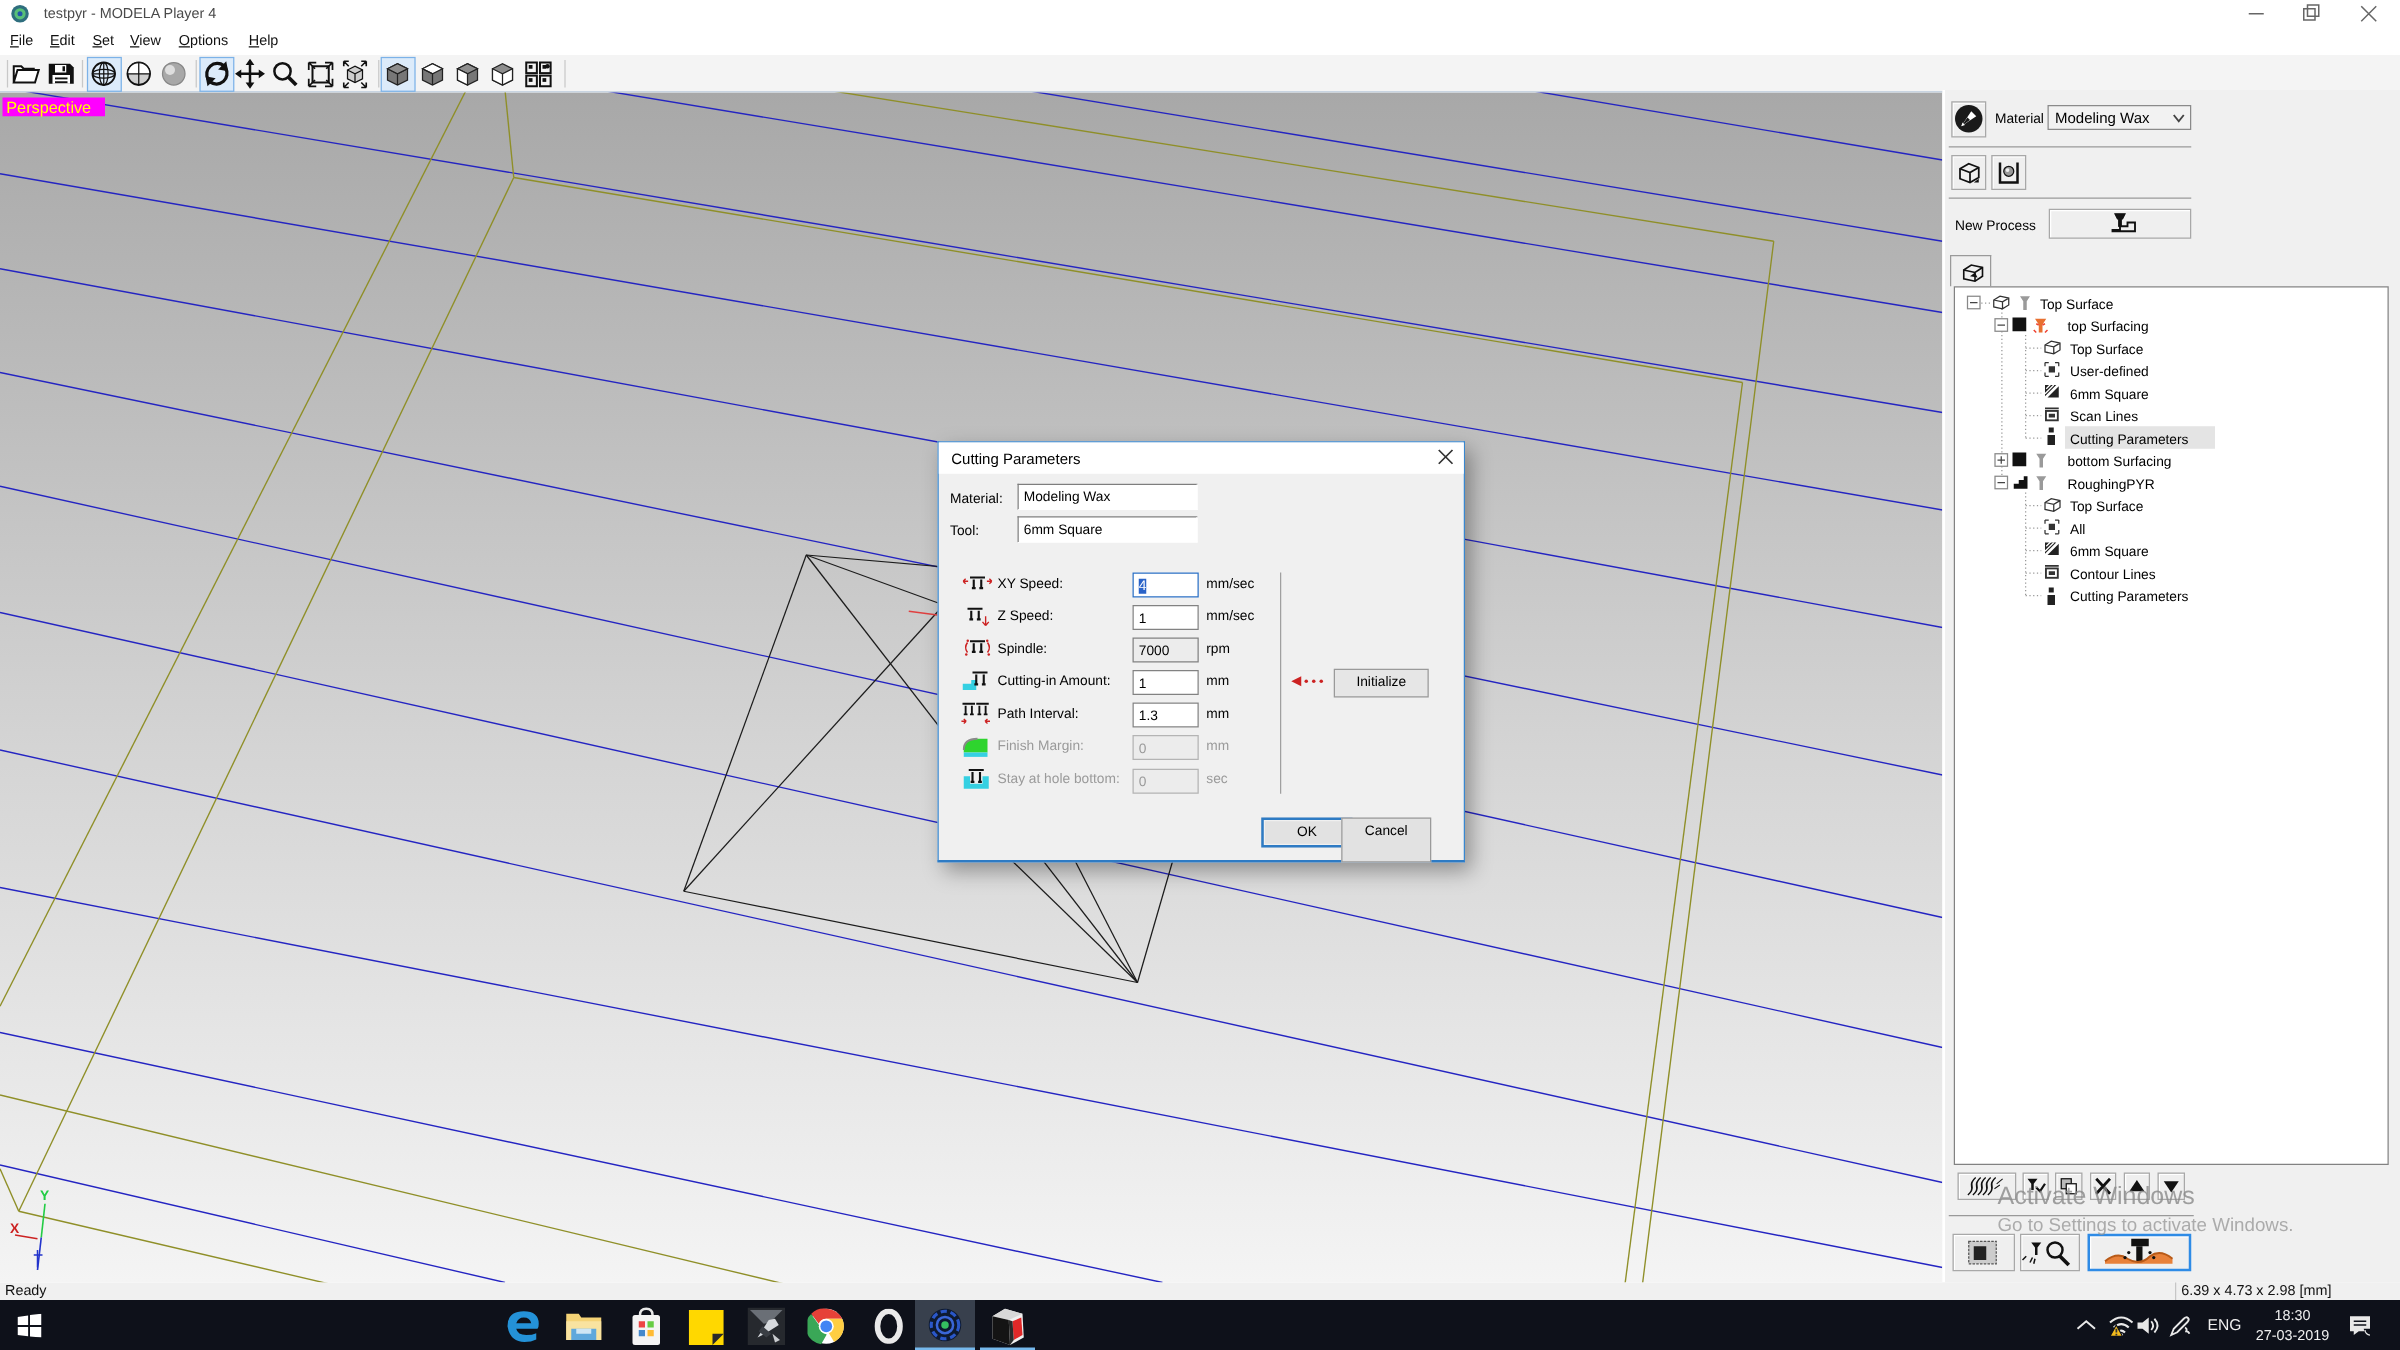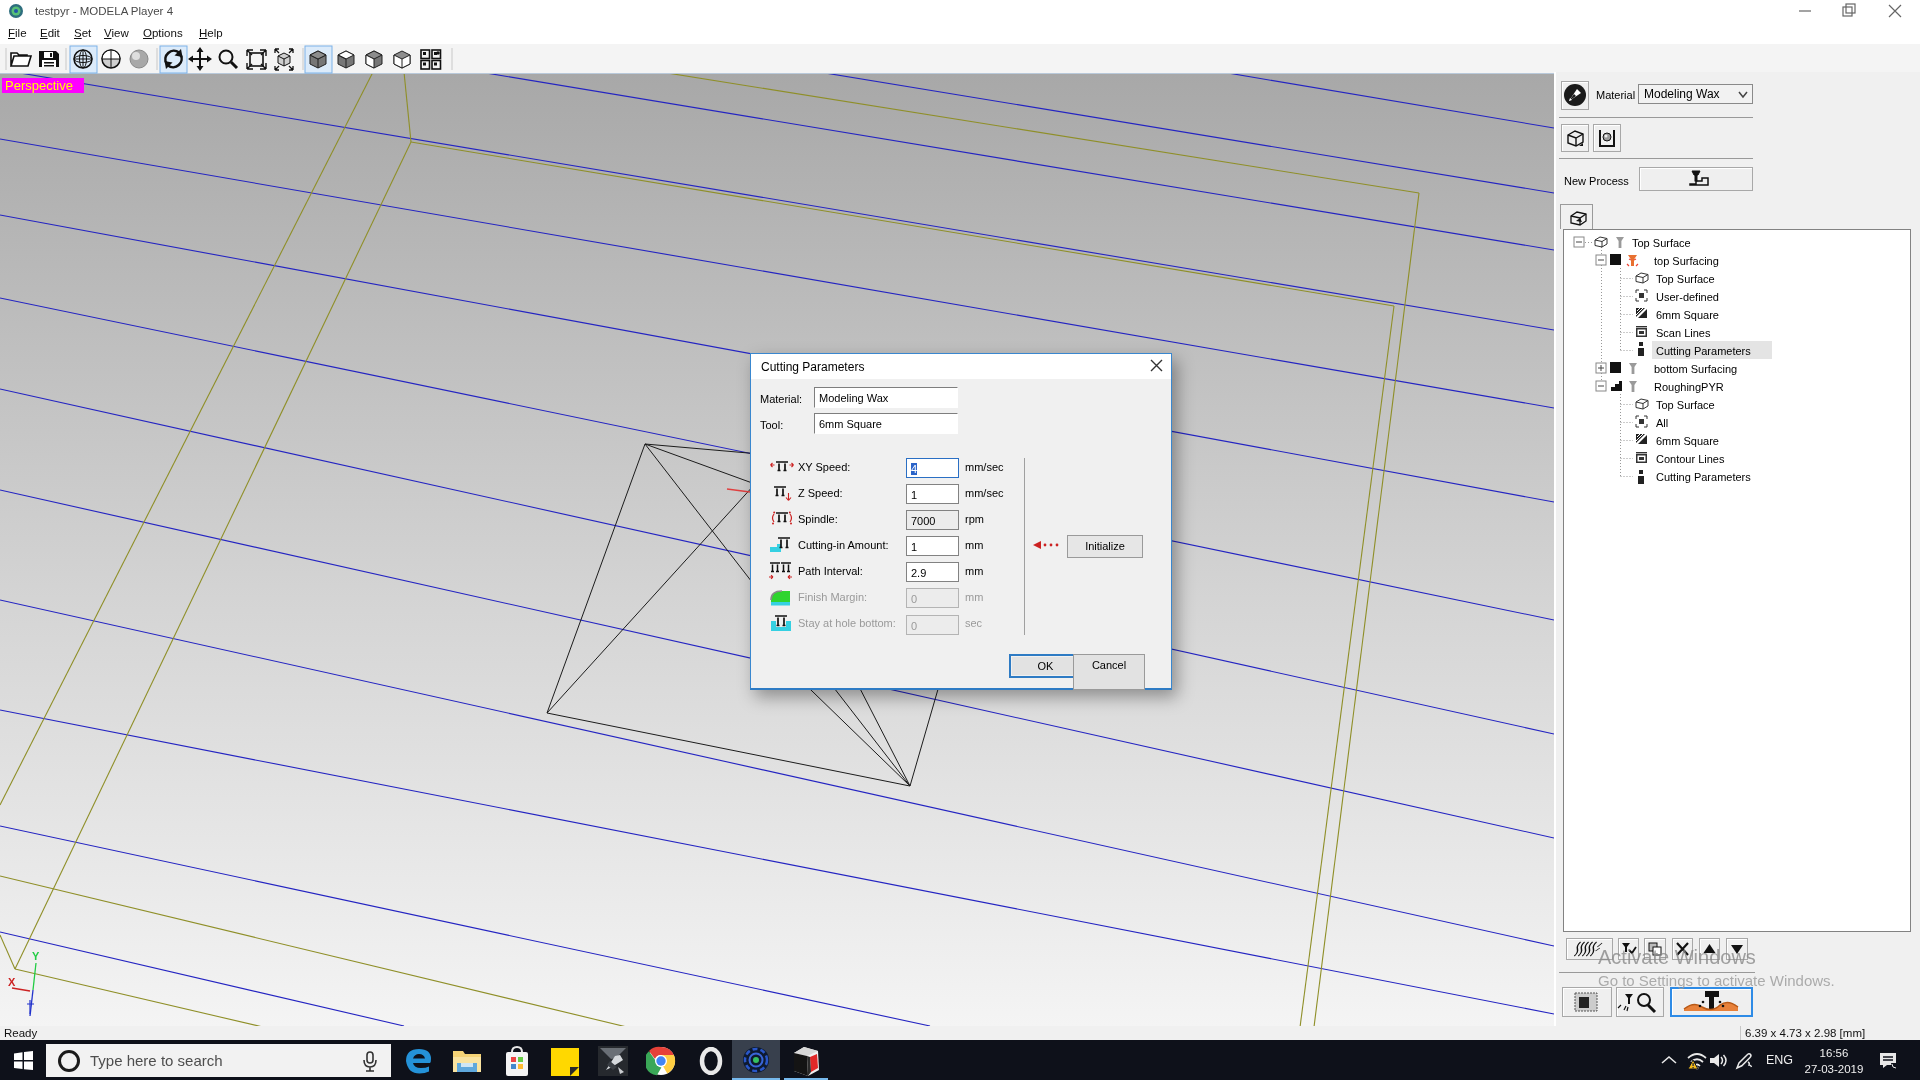--- a/index.html
+++ b/index.html
@@ -478,21 +478,21 @@
   <div class="dlabel" style="left:47px;top:185px">Cutting-in Amount:</div>
   <div class="dinput" style="left:155px;top:182px">1</div>
   <div class="dlabel" style="left:214px;top:185px">mm</div>
 
   <svg class="abs" style="left:18px;top:207px" width="26" height="20">
       <path d="M1 2 h10 M3.5 3.5 v7 M8.5 3.5 v7 M2 10.5 h3 M7 10.5 h3" stroke="#111" stroke-width="1.5"></path>
       <path d="M12 2 h10 M14.5 3.5 v7 M19.5 3.5 v7 M13 10.5 h3 M18 10.5 h3" stroke="#111" stroke-width="1.5"></path>
       <path d="M0 16 l4 0 m0 0 l-2 -1.8 m2 1.8 l-2 1.8 M23 16 l-4 0 m0 0 l2 -1.8 m-2 1.8 l2 1.8" stroke="#cc2222" stroke-width="1.1" fill="none"></path>
     </svg>
   <div class="dlabel" style="left:47px;top:211px">Path Interval:</div>
-  <div class="dinput" style="left:155px;top:208px">2.9</div>
+  <div class="dinput" style="left:155px;top:208px">1.3</div>
   <div class="dlabel" style="left:214px;top:211px">mm</div>
 
   <svg class="abs" style="left:19px;top:234px" width="24" height="20">
       <path d="M1 14 l0 -2 q0 -9 11 -9 l8 0 l0 11 z" fill="#2ed42e"></path>
       <path d="M1 12 q0 -9 11 -9" stroke="#8a8a8a" stroke-width="1.6" fill="none"></path>
       <rect x="1" y="14" width="19" height="3.5" fill="#35d0e2"></rect>
     </svg>
   <div class="dlabel gray" style="left:47px;top:237px">Finish Margin:</div>
   <div class="dinput gray" style="left:155px;top:234px;background:#ececec;border-color:#b4b4b4">0</div>
   <div class="dlabel gray" style="left:214px;top:237px">mm</div>
@@ -518,30 +518,20 @@
 </div>
 <div class="abs" id="statusbar">
   <div class="abs" style="left:4px;top:1px">Ready</div>
   <div class="abs" style="left:1740px;top:0;width:1px;height:14px;background:#c6c6c6"></div>
   <div class="abs" style="left:1745px;top:1px">6.39 x 4.73 x 2.98 [mm]</div>
 </div>
 <div class="abs" id="taskbar">
   <svg class="abs" style="left:14px;top:11px" width="20" height="19">
     <path d="M0 2.5 L8.5 1.3 L8.5 9 L0 9 Z M10 1 L19 0 L19 9 L10 9 Z M0 10.5 L8.5 10.5 L8.5 18 L0 17 Z M10 10.5 L19 10.5 L19 19 L10 18.2 Z" fill="#fff"></path>
   </svg>
-  <div class="abs" style="left:46px;top:4px;width:345px;height:33px;background:#f2f2f2">
-    <svg class="abs" style="left:11px;top:5px" width="24" height="24">
-        <circle cx="12" cy="12" r="9.5" fill="none" stroke="#1b1b1b" stroke-width="3"></circle>
-      </svg>
-    <div class="abs" style="left:44px;top:8px;font-size:15px;color:#4e4e4e">Type here to search</div>
-    <svg class="abs" style="left:314px;top:6px" width="20" height="22">
-        <rect x="7" y="2" width="6" height="11" rx="3" fill="none" stroke="#333" stroke-width="1.6"></rect>
-        <path d="M4 10 q0 7 6 7 q6 0 6 -7 M10 17 l0 4 M6 21 l8 0" stroke="#333" stroke-width="1.6" fill="none"></path>
-      </svg>
-  </div>
 
   <svg class="abs" style="left:404px;top:6px" width="30" height="30">
       <path d="M2 15 Q2 3 15 3 Q27 3 27 13 Q27 16 26 17 L9 17 Q10 22 17 22 Q22 22 25 20.5 L25 25.5 Q21 27.5 15.5 27.5 Q4 27.5 2 15 Z M9 12.5 L21 12.5 Q20 8 15 8 Q10.5 8 9 12.5 Z" fill="#2492d8" fill-rule="evenodd"></path>
     </svg>
 
   <svg class="abs" style="left:452px;top:7px" width="30" height="27">
       <path d="M1 4 L11 4 L13 7 L29 7 L29 25 L1 25 Z" fill="#f5d376"></path>
       <path d="M1 10 L29 10 L29 25 L1 25 Z" fill="#f9e3a0"></path>
       <path d="M5 16 L25 16 L25 25 L5 25 Z" fill="#5fa8dc"></path>
       <path d="M9 16 h12 v4 h-12 z" fill="#cfe6f5"></path>
@@ -612,21 +602,21 @@
     </svg>
   <svg class="abs" style="left:1709px;top:12px" width="20" height="17">
       <path d="M1 6 l4 0 l5 -4 l0 13 l-5 -4 l-4 0 z" fill="#e8e8e8"></path>
       <path d="M12 5 q3 3.5 0 7 M14.5 3 q5 5.5 0 11" stroke="#e8e8e8" stroke-width="1.5" fill="none"></path>
     </svg>
   <svg class="abs" style="left:1735px;top:12px" width="18" height="18">
       <path d="M2 16 l2 -5 l8 -8 q2 -2 3.4 -0.6 q1.4 1.4 -0.6 3.4 l-8 8 z" fill="none" stroke="#e8e8e8" stroke-width="1.5"></path>
       <path d="M13 10 q2 1 1 3 q2 0 2.5 2" stroke="#e8e8e8" stroke-width="1.4" fill="none"></path>
     </svg>
   <div class="abs" style="left:1766px;top:13px;font-size:12.5px;color:#f0f0f0">ENG</div>
-  <div class="abs" style="left:1806px;top:7px;width:56px;text-align:center;font-size:11.5px;color:#f0f0f0">16:56</div>
+  <div class="abs" style="left:1806px;top:7px;width:56px;text-align:center;font-size:11.5px;color:#f0f0f0">18:30</div>
   <div class="abs" style="left:1799px;top:23px;width:70px;text-align:center;font-size:11.5px;color:#f0f0f0">27-03-2019</div>
   <svg class="abs" style="left:1878px;top:11px" width="22" height="19">
       <path d="M2 2 h16 v12 h-9 l-4 3 l0 -3 l-3 0 z" fill="#e8e8e8"></path>
       <path d="M5 6 h10 M5 9 h10" stroke="#0e111a" stroke-width="1.3"></path>
       <path d="M13 12 a5 5 0 0 0 5 5 l0 -5 z" fill="#0e111a"></path>
       <path d="M14 13 a4 4 0 0 0 4 4" stroke="#e8e8e8" fill="none"></path>
     </svg>
 </div>
 
 </body></html>

